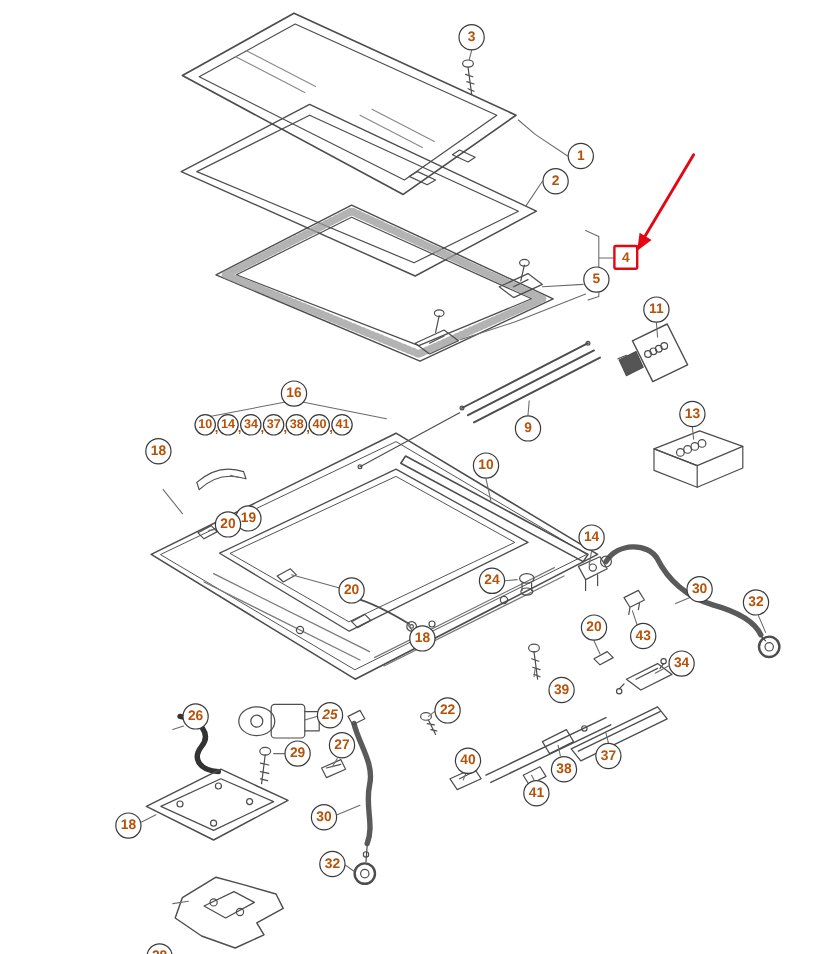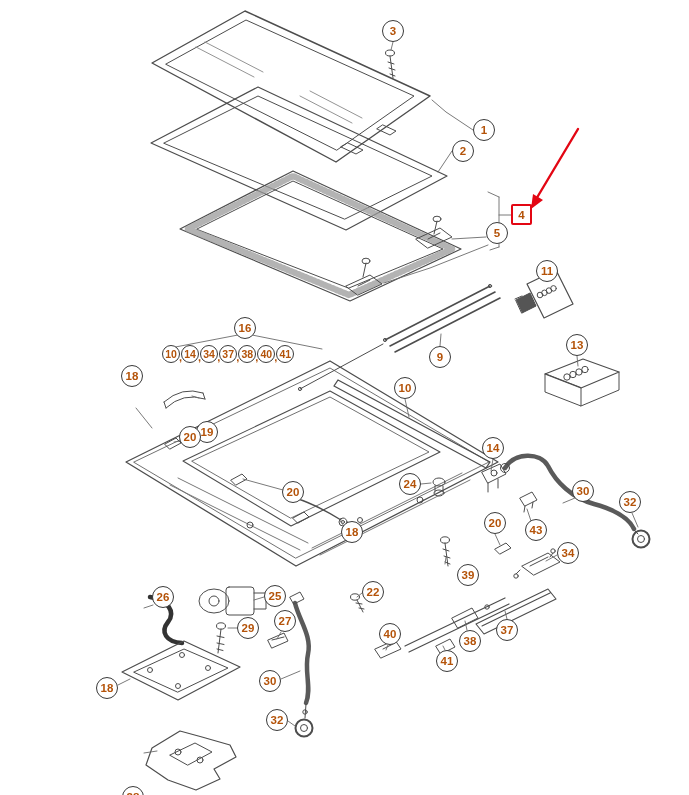--- a/index.html
+++ b/index.html
@@ -270,40 +270,40 @@
     </g>
   </g>
 </svg>
 
 <div id="callout-layer">
       <div class="callout" style="left: 393px; top: 31px; color: rgb(180, 83, 9); border-color: rgb(58, 58, 58);">3</div>
       <div class="callout" style="left: 484px; top: 130px; color: rgb(180, 83, 9); border-color: rgb(58, 58, 58);">1</div>
       <div class="callout" style="left: 463px; top: 151px; color: rgb(180, 83, 9); border-color: rgb(58, 58, 58);">2</div>
       <div class="callout callout-highlight" style="left: 522px; top: 215px; color: rgb(180, 83, 9); border-color: rgb(227, 6, 19);">4</div>
       <div class="callout" style="left: 497px; top: 233px; color: rgb(180, 83, 9); border-color: rgb(58, 58, 58);">5</div>
-      <div class="callout" style="left: 547px; top: 271px; color: rgb(180, 83, 9); border-color: rgb(58, 58, 58);">11</div>
+      <div class="callout" style="left: 547px; top: 258px; color: rgb(180, 83, 9); border-color: rgb(58, 58, 58);">11</div>
       <div class="callout" style="left: 577px; top: 345px; color: rgb(180, 83, 9); border-color: rgb(58, 58, 58);">13</div>
       <div class="callout" style="left: 440px; top: 357px; color: rgb(180, 83, 9); border-color: rgb(58, 58, 58);">9</div>
       <div class="callout" style="left: 245px; top: 328px; color: rgb(180, 83, 9); border-color: rgb(58, 58, 58);">16</div>
       <div class="callout" style="left: 405px; top: 388px; color: rgb(180, 83, 9); border-color: rgb(58, 58, 58);">10</div>
       <div class="callout" style="left: 132px; top: 376px; color: rgb(180, 83, 9); border-color: rgb(58, 58, 58);">18</div>
       <div class="callout" style="left: 207px; top: 405px; color: rgb(180, 83, 9); border-color: rgb(58, 58, 58); margin-top: 16px;">19</div>
       <div class="callout" style="left: 190px; top: 437px; color: rgb(180, 83, 9); border-color: rgb(58, 58, 58);">20</div>
       <div class="callout" style="left: 293px; top: 492px; color: rgb(180, 83, 9); border-color: rgb(58, 58, 58);">20</div>
       <div class="callout" style="left: 495px; top: 523px; color: rgb(180, 83, 9); border-color: rgb(58, 58, 58);">20</div>
       <div class="callout" style="left: 493px; top: 448px; color: rgb(180, 83, 9); border-color: rgb(58, 58, 58);">14</div>
       <div class="callout" style="left: 410px; top: 484px; color: rgb(180, 83, 9); border-color: rgb(58, 58, 58);">24</div>
       <div class="callout" style="left: 352px; top: 532px; color: rgb(180, 83, 9); border-color: rgb(58, 58, 58);">18</div>
       <div class="callout" style="left: 583px; top: 491px; color: rgb(180, 83, 9); border-color: rgb(58, 58, 58);">30</div>
       <div class="callout" style="left: 630px; top: 502px; color: rgb(180, 83, 9); border-color: rgb(58, 58, 58);">32</div>
       <div class="callout" style="left: 536px; top: 530px; color: rgb(180, 83, 9); border-color: rgb(58, 58, 58);">43</div>
       <div class="callout" style="left: 568px; top: 553px; color: rgb(180, 83, 9); border-color: rgb(58, 58, 58);">34</div>
       <div class="callout" style="left: 445px; top: 575px; color: rgb(180, 83, 9); border-color: rgb(58, 58, 58); margin-left: 12px;">39</div>
       <div class="callout" style="left: 373px; top: 592px; color: rgb(180, 83, 9); border-color: rgb(58, 58, 58);">22</div>
-      <div class="callout" style="left: 275px; top: 596px; color: rgb(180, 83, 9); border-color: rgb(58, 58, 58);">25</div>
+      <div class="callout" style="left: 275px; top: 596px; color: rgb(180, 83, 9); border-color: rgb(58, 58, 58); font-style: italic;">25</div>
       <div class="callout" style="left: 133px; top: 597px; color: rgb(180, 83, 9); border-color: rgb(58, 58, 58); margin-left: 19px;">26</div>
       <div class="callout" style="left: 248px; top: 628px; color: rgb(180, 83, 9); border-color: rgb(58, 58, 58);">29</div>
       <div class="callout" style="left: 285px; top: 621px; color: rgb(180, 83, 9); border-color: rgb(58, 58, 58);">27</div>
       <div class="callout" style="left: 390px; top: 634px; color: rgb(180, 83, 9); border-color: rgb(58, 58, 58);">40</div>
       <div class="callout" style="left: 470px; top: 641px; color: rgb(180, 83, 9); border-color: rgb(58, 58, 58);">38</div>
       <div class="callout" style="left: 507px; top: 630px; color: rgb(180, 83, 9); border-color: rgb(58, 58, 58);">37</div>
       <div class="callout" style="left: 447px; top: 661px; color: rgb(180, 83, 9); border-color: rgb(58, 58, 58);">41</div>
       <div class="callout" style="left: 107px; top: 688px; color: rgb(180, 83, 9); border-color: rgb(58, 58, 58);">18</div>
       <div class="callout" style="left: 270px; top: 681px; color: rgb(180, 83, 9); border-color: rgb(58, 58, 58);">30</div>
       <div class="callout" style="left: 277px; top: 720px; color: rgb(180, 83, 9); border-color: rgb(58, 58, 58);">32</div>

